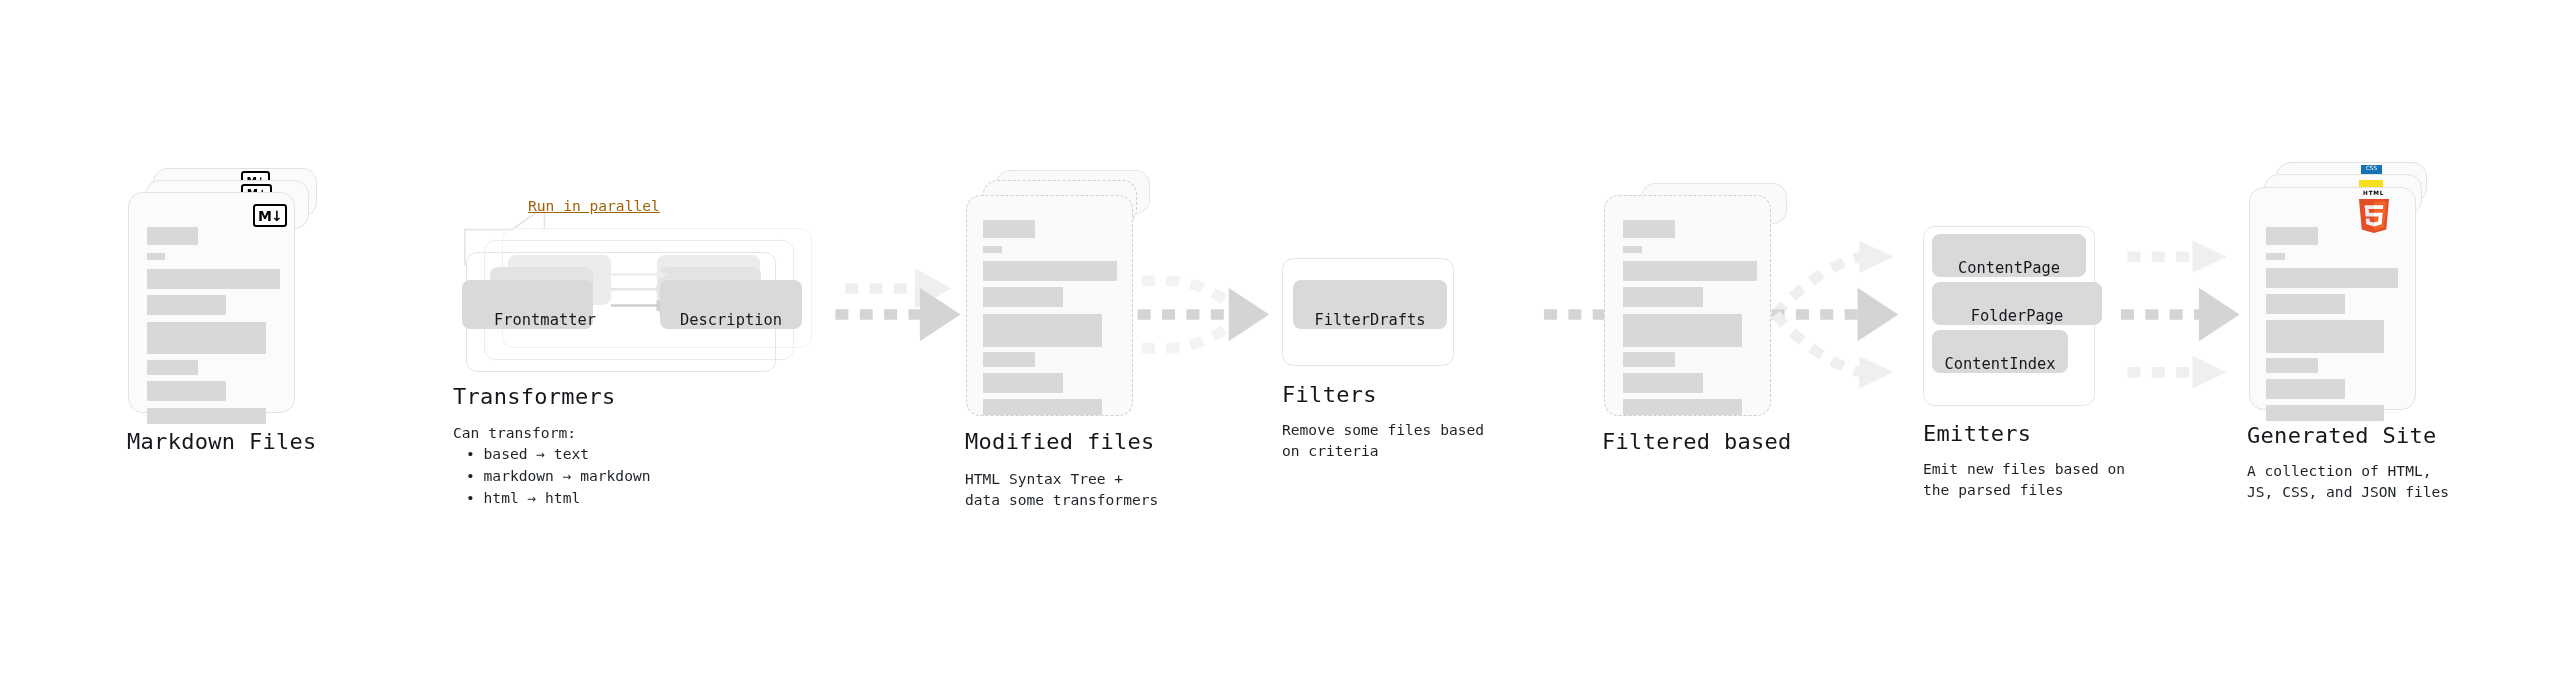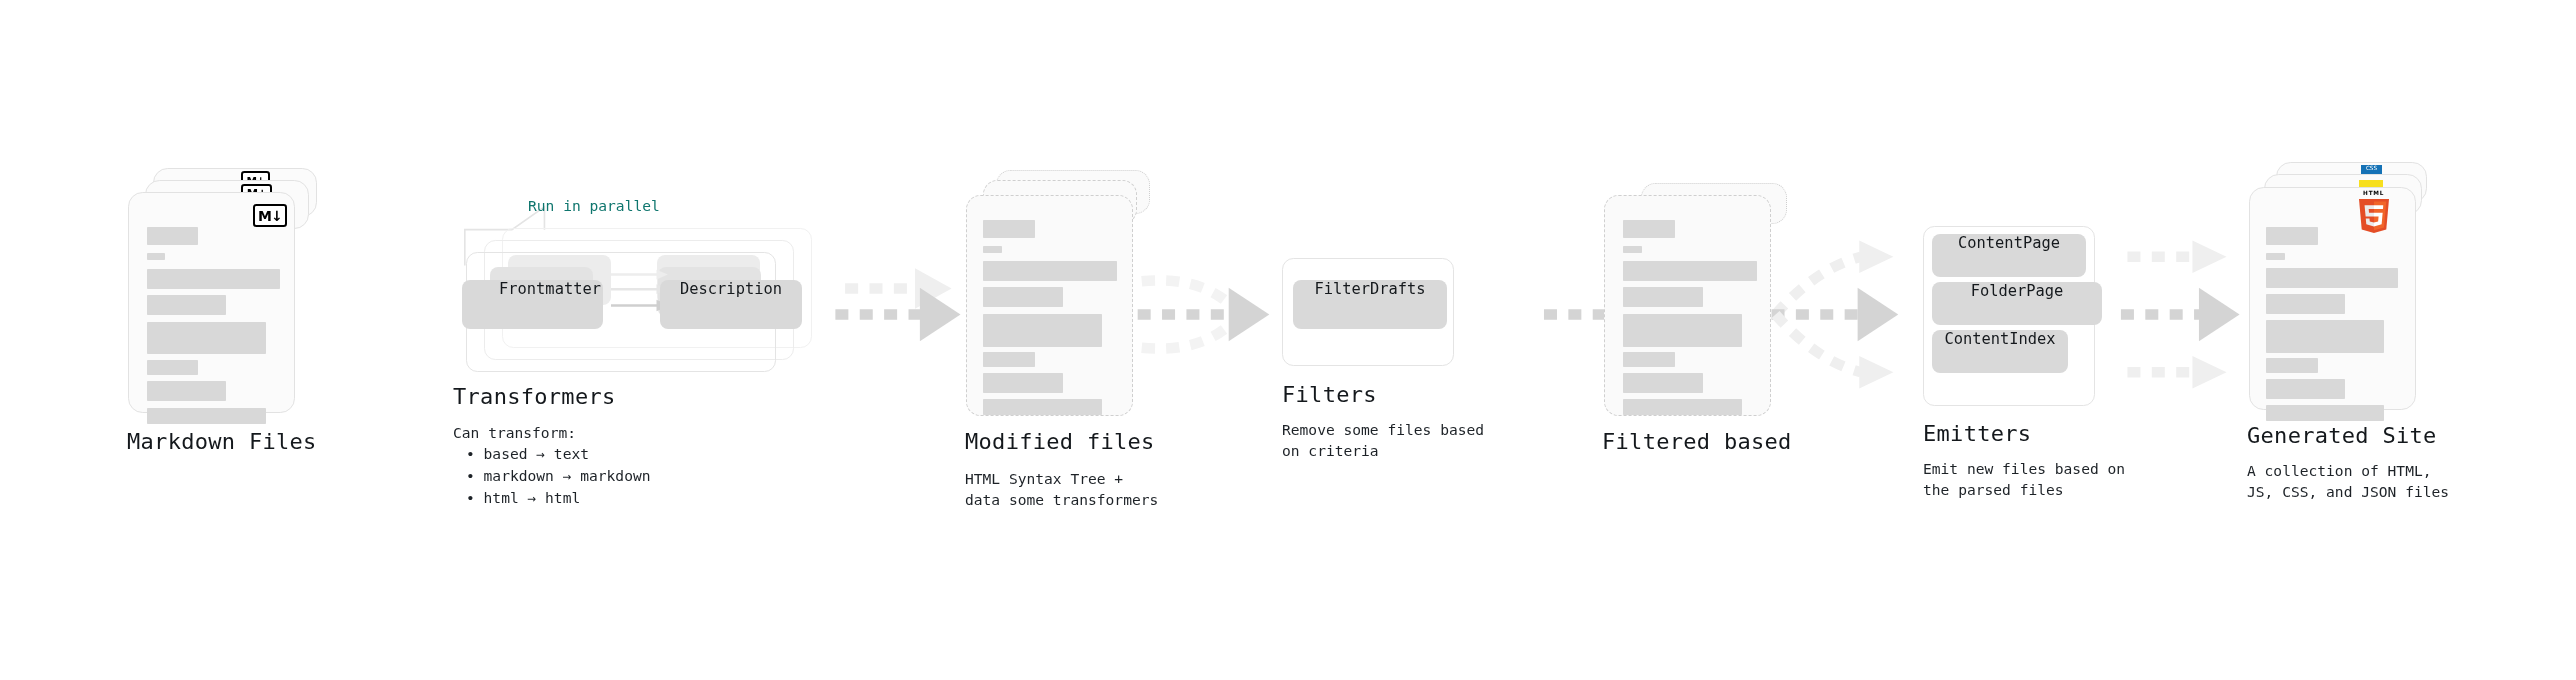--- a/index.html
+++ b/index.html
@@ -65,23 +65,24 @@
     position: absolute;
     font-size: 14.6px;
     line-height: 21px;
     color: #1d2227;
     white-space: pre;
     font-family: "DejaVu Sans Mono", "Liberation Mono", monospace;
   }
   .paralabel {
     position: absolute;
     font-size: 14.6px;
-    color: #0f766e;
+    color: #a16207;
     white-space: nowrap;
     font-family: "DejaVu Sans Mono", "Liberation Mono", monospace;
+    text-decoration: underline;
   }
 
   
   .groupbox {
     position: absolute;
     box-sizing: border-box;
     border: 1.6px solid #e4e4e4;
     border-radius: 11.4px;
     background: transparent;
   }
@@ -89,21 +90,21 @@
   .groupbox.ghost2 { border-color: #ececec; }
 
   .chip {
     position: absolute;
     box-sizing: border-box;
     border-radius: 8.1px;
     background: #d9d9d9;
     color: #15191d;
     font-size: 15.4px;
     display: flex;
-    align-items: flex-start;
+    align-items: flex-end;
     justify-content: center;
     white-space: nowrap;
     font-family: "DejaVu Sans Mono", "Liberation Mono", monospace;
   }
   .chip.g1 { background: #ececec; color: transparent; }
   .chip.g2 { background: #e3e3e3; color: transparent; }
 
   
   .md-badge {
     position: absolute;
@@ -252,21 +253,21 @@
       <g stroke="#e6e6e6" stroke-width="3" fill="none">
         <line x1="0" y1="26" x2="58" y2="26"></line>
       </g>
       <polygon points="56,20 70,26 56,32" fill="#e6e6e6"></polygon>
       <g stroke="#cfcfcf" stroke-width="3" fill="none">
         <line x1="0" y1="46" x2="58" y2="46"></line>
       </g>
       <polygon points="56,39 72,46 56,53" fill="#cfcfcf"></polygon>
     </svg>
 
-    <div class="chip" style="left:462px; top:280px; width:141px; height:49px;padding-left:35px;">
+    <div class="chip" style="left:462px; top:280px; width:131px; height:49px;padding-left:35px;">
       <span>Frontmatter</span>
     </div>
     <div class="chip" style="left:660px; top:280px; width:142px; height:49px;">
       <span>Description</span>
     </div>
 
     <div class="title" style="left:453px; top:384px;">Transformers</div>
     <div class="subtitle" style="left:453px; top:422px;">Can transform:</div>
     <div class="subtitle" style="left:466px; top:443px;">• based → text</div>
     <div class="subtitle" style="left:466px; top:465px;">• markdown → markdown</div>

